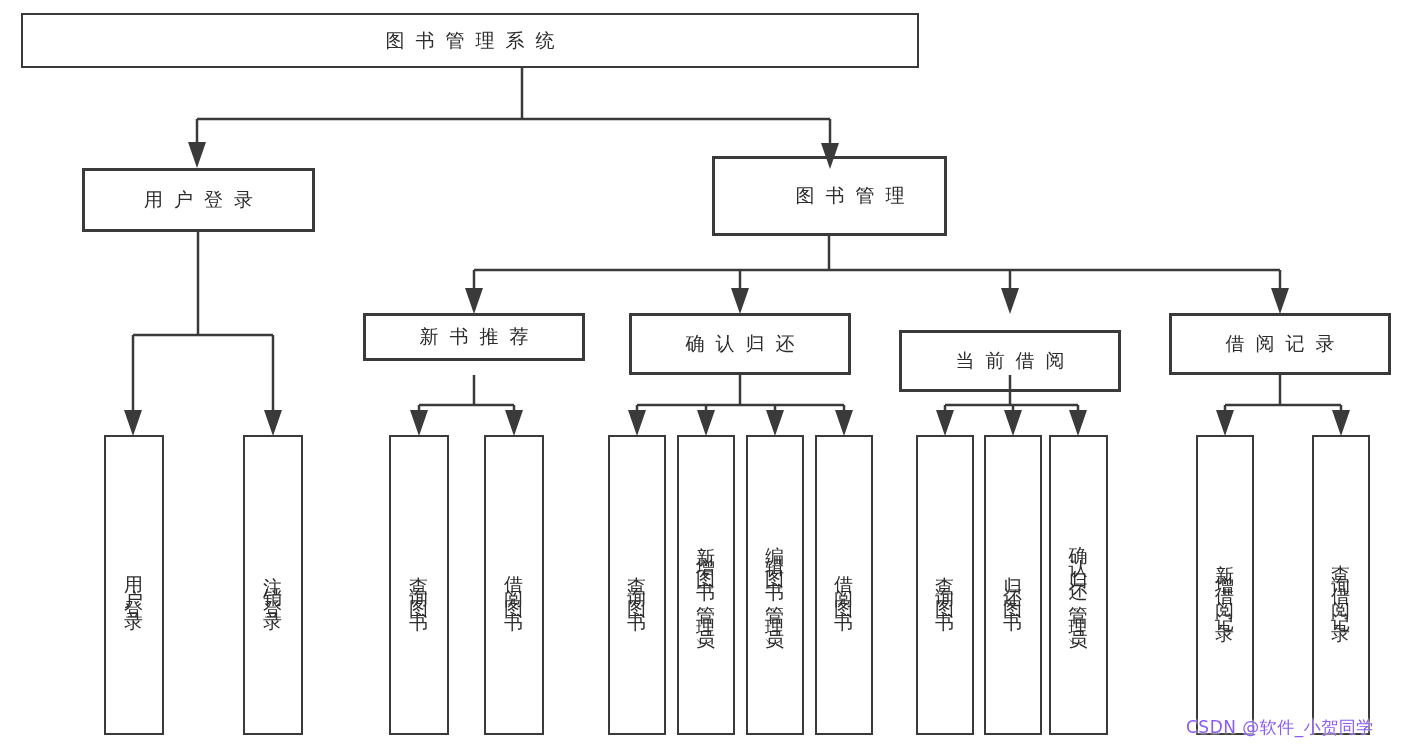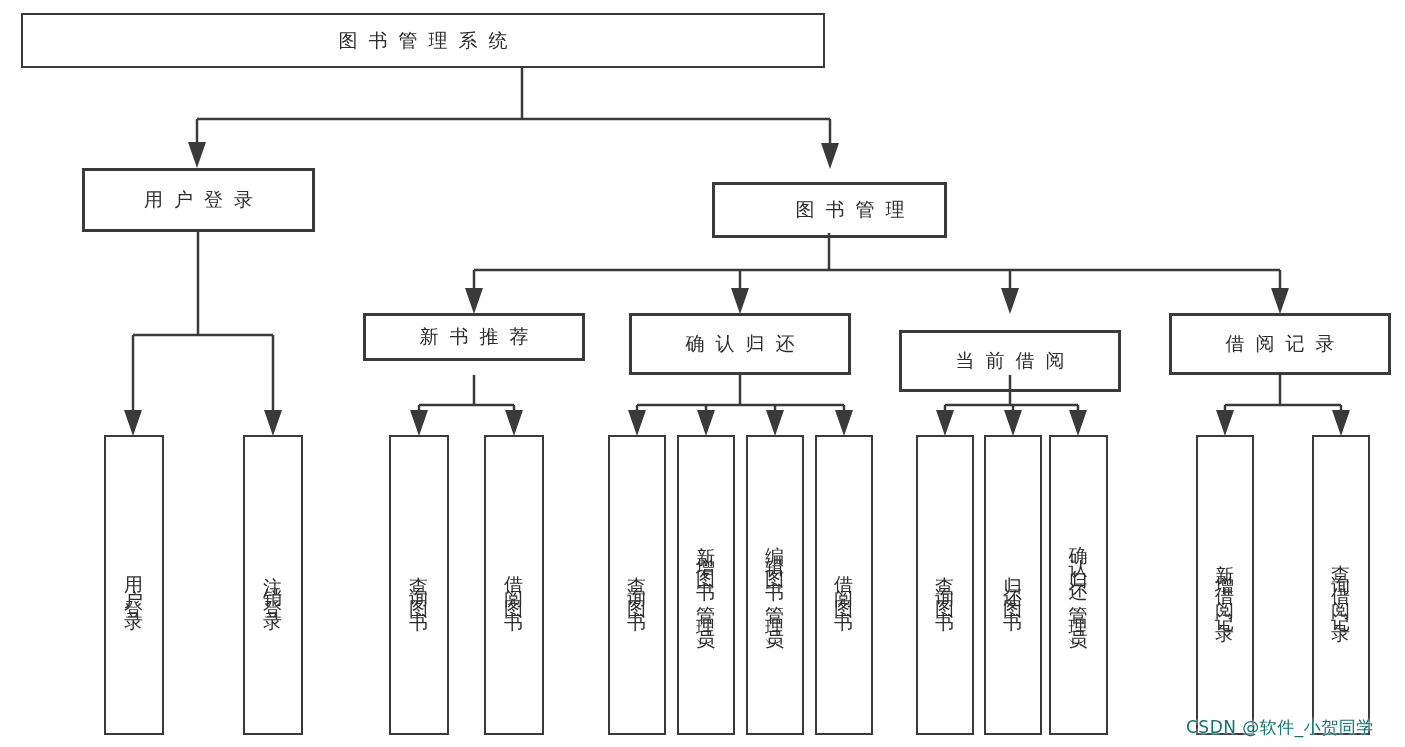--- a/index.html
+++ b/index.html
@@ -26,34 +26,34 @@
   .vtext {
     writing-mode:vertical-rl; text-orientation:mixed;
     font-size:19px; letter-spacing:12px; line-height:1;
     white-space:nowrap; color:#2c2c2c;
   }
   svg.connectors {
     position:absolute; left:0; top:0; z-index:3; pointer-events:none;
   }
   .watermark {
     position:absolute; left:1186px; top:716px; z-index:4;
-    font-size:17px; letter-spacing:0.5px; color:#0f766e;
+    font-size:17px; letter-spacing:0.5px; color:#8b5cf6;
     text-shadow:0 0 3px #ffffff, 0 0 3px #ffffff;
     white-space:nowrap;
   }
 </style>
 </head>
 <body>
 
 <div class="stage">
 
-  <div class="box lv1" style="left:21px; top:13px; width:804px; height:55px;">图书管理系统</div>
+  <div class="box lv1" style="left:21px; top:13px; width:898px; height:55px;">图书管理系统</div>
 
   <div class="box" style="left:82px; top:168px; width:233px; height:64px;">用户登录</div>
-  <div class="box" style="left:712px; top:182px; width:235px; height:56px;padding-left:41px;">图书管理</div>
+  <div class="box" style="left:712px; top:156px; width:235px; height:80px;padding-left:41px;">图书管理</div>
 
   <div class="box" style="left:363px; top:313px; width:222px; height:48px;">新书推荐</div>
   <div class="box" style="left:629px; top:313px; width:222px; height:62px;">确认归还</div>
   <div class="box" style="left:899px; top:330px; width:222px; height:62px;">当前借阅</div>
   <div class="box" style="left:1169px; top:313px; width:222px; height:62px;">借阅记录</div>
 
   <div class="leaf" style="left:104px; top:435px; width:60px; height:300px;">
     <span class="vtext">用户登录</span>
   </div>
   <div class="leaf" style="left:243px; top:435px; width:60px; height:300px;">

